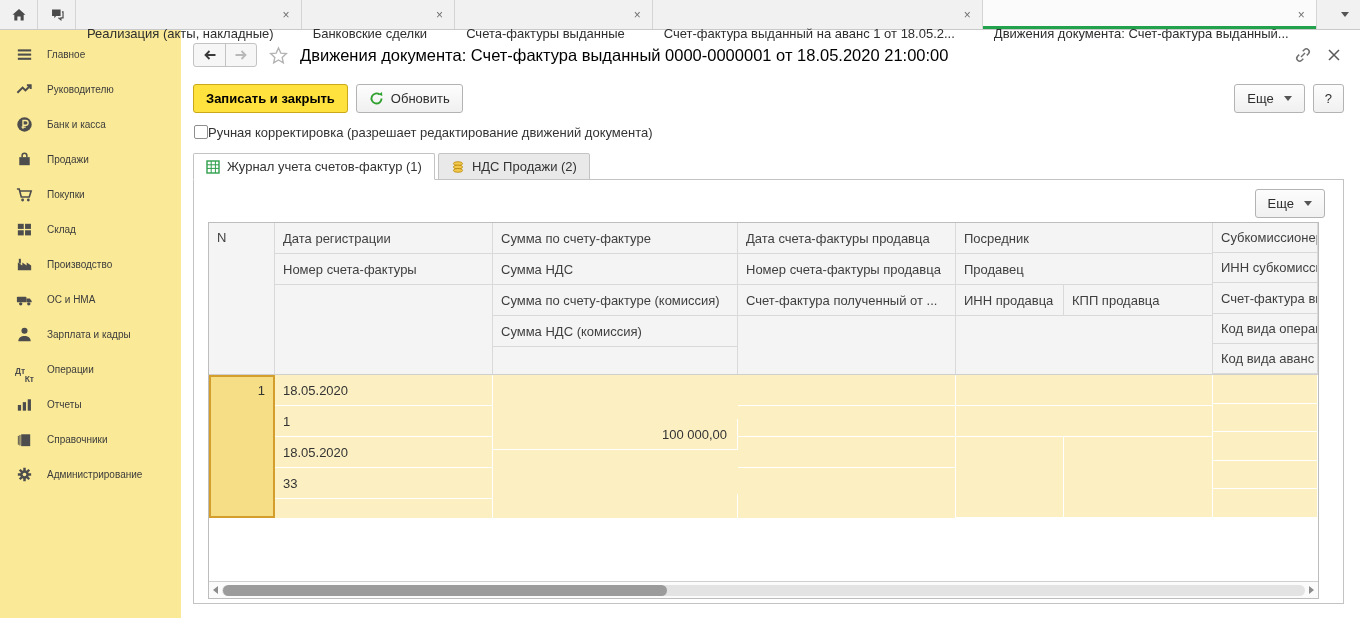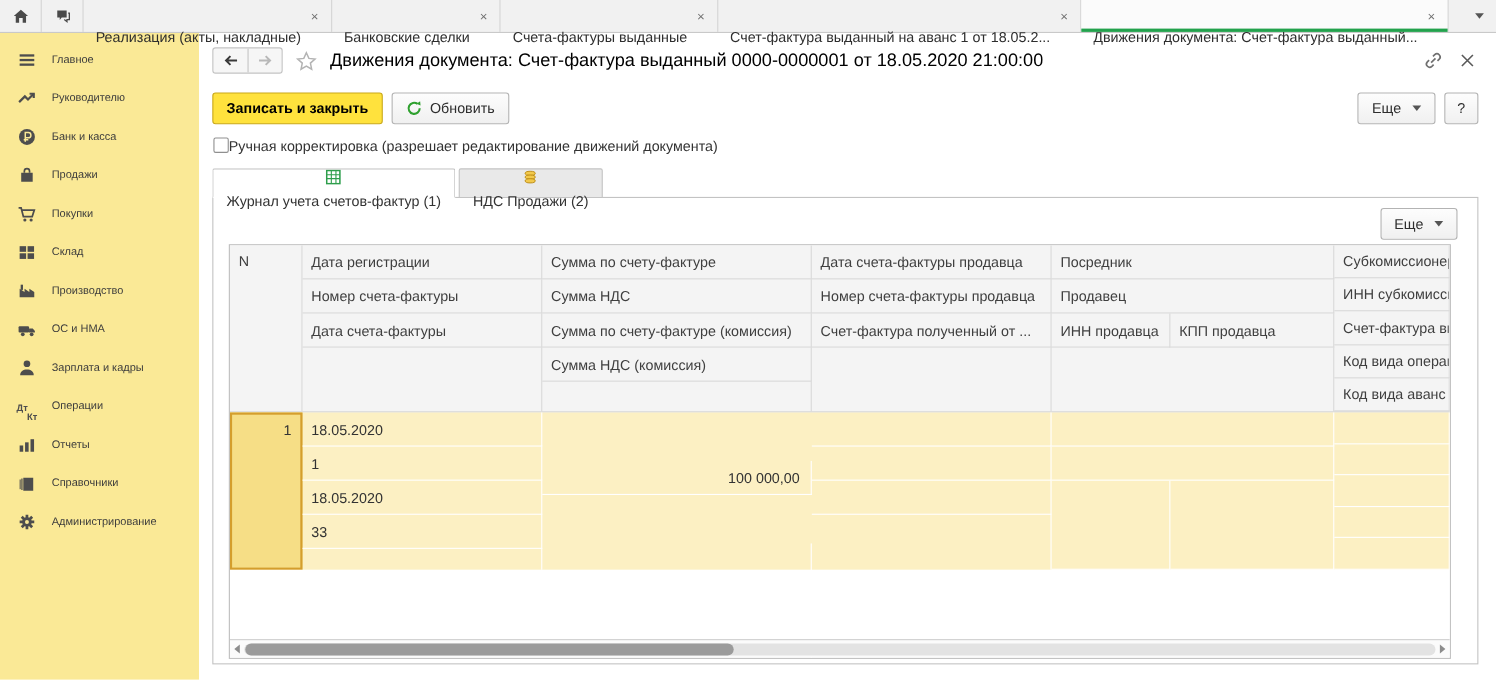--- a/index.html
+++ b/index.html
@@ -45,21 +45,21 @@
   .btn .tri-down { margin-left:3px; }
   .toolspacer { flex:1; }
   .btn-help { padding:0 11px; }
 
   
   .checkrow { display:flex; align-items:flex-start; gap:0; height:16px; margin:12px 16px 0 13px; }
   .checkbox { width:14px; height:14px; border:1px solid #8f8f8f; border-radius:2px; background:#fff; flex-shrink:0; cursor:pointer; }
 
   
   .tabstrip { display:flex; margin:12px 16px -1px 12px; position:relative; z-index:2; }
-  .dtab { display:flex; align-items:center; gap:7px; padding:0 12px; height:27px; border:1px solid #c3c3c3; background:#e9e9e9; color:#333; margin-right:3px; border-radius:2px 2px 0 0; cursor:pointer; white-space:nowrap;flex-direction:column; }
+  .dtab { display:flex; align-items:center; gap:7px; padding:0 12px; height:27px; border:1px solid #c3c3c3; background:#e9e9e9; color:#333; margin-right:3px; border-radius:2px 2px 0 0; cursor:pointer; white-space:nowrap; }
   .dtab.active { background:#fff; border-bottom-color:#fff; }
   .dtab svg { width:14px; height:14px; flex-shrink:0; }
 
   
   .panel { flex:1; margin:0 16px 14px 12px; border:1px solid #c3c3c3; position:relative; background:#fff; z-index:1; }
   .panel-more { position:absolute; top:9px; right:18px; }
 
   
   .grid { position:absolute; left:14px; top:42px; right:24px; bottom:4px; border:1px solid #bdbdbd; display:flex; flex-direction:column; overflow:hidden; background:#fff; }
   .ghead { display:flex; height:152px; background:#f4f4f4; flex-shrink:0; border-bottom:1px solid #cfcfcf; }
@@ -325,21 +325,20 @@
 
       <div class="grid">
 
         <div class="ghead">
           <div class="gcol w-n">
             <div class="hcell nheadcell">N</div>
           </div>
           <div class="gcol w-reg">
             <div class="hcell">Дата регистрации</div>
             <div class="hcell">Номер счета-фактуры</div>
-            <div class="hcell">Дата счета-фактуры</div>
             <div class="hfill"></div>
           </div>
           <div class="gcol w-sum">
             <div class="hcell">Сумма по счету-фактуре</div>
             <div class="hcell">Сумма НДС</div>
             <div class="hcell">Сумма по счету-фактуре (комиссия)</div>
             <div class="hcell">Сумма НДС (комиссия)</div>
             <div class="hfill"></div>
           </div>
           <div class="gcol w-sel">

